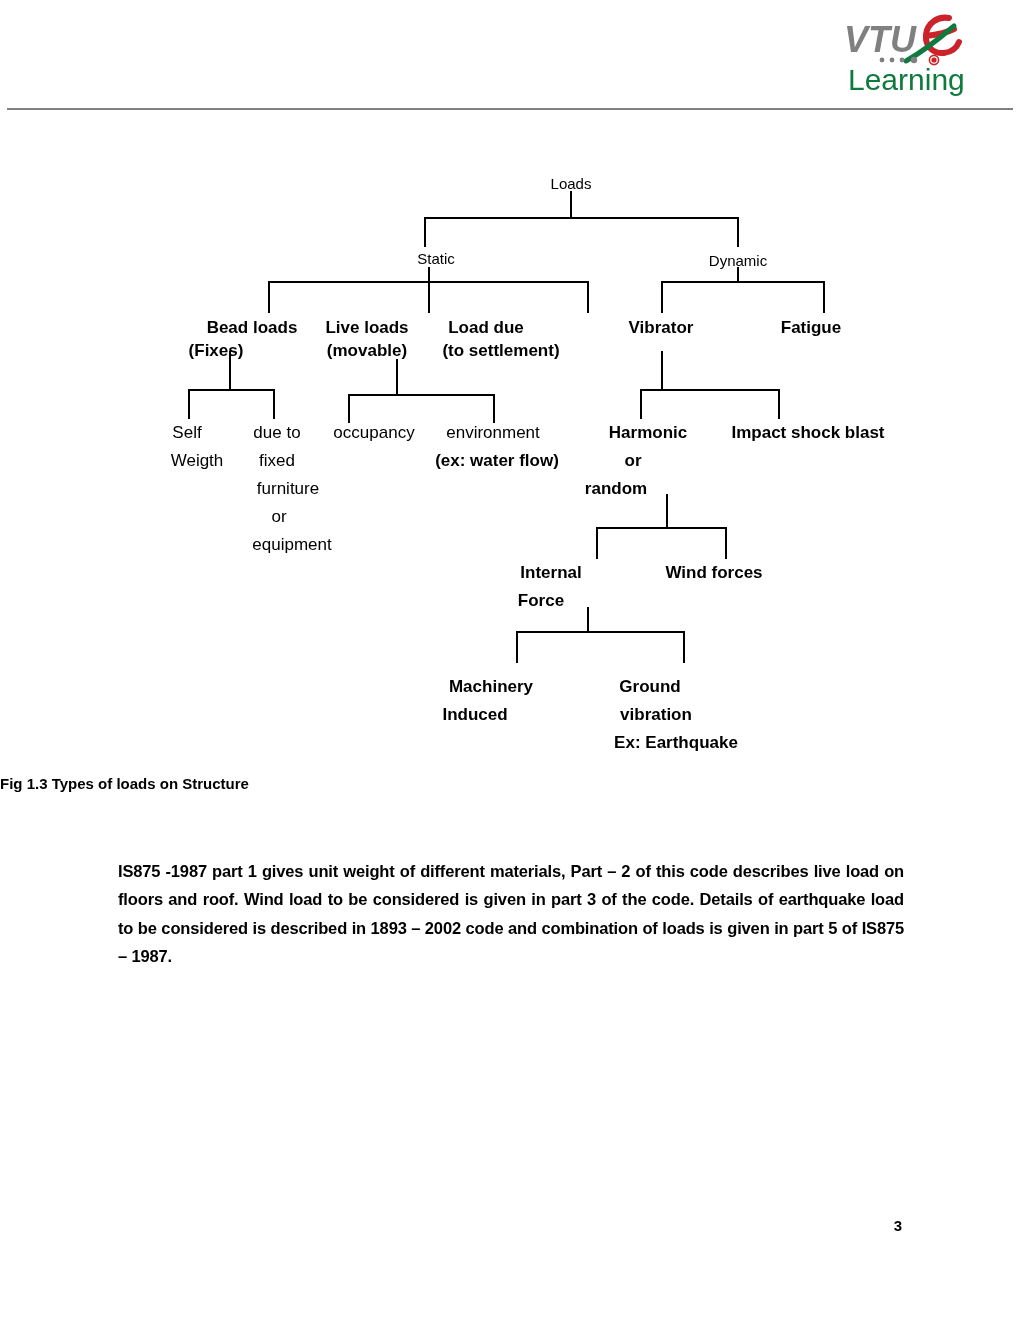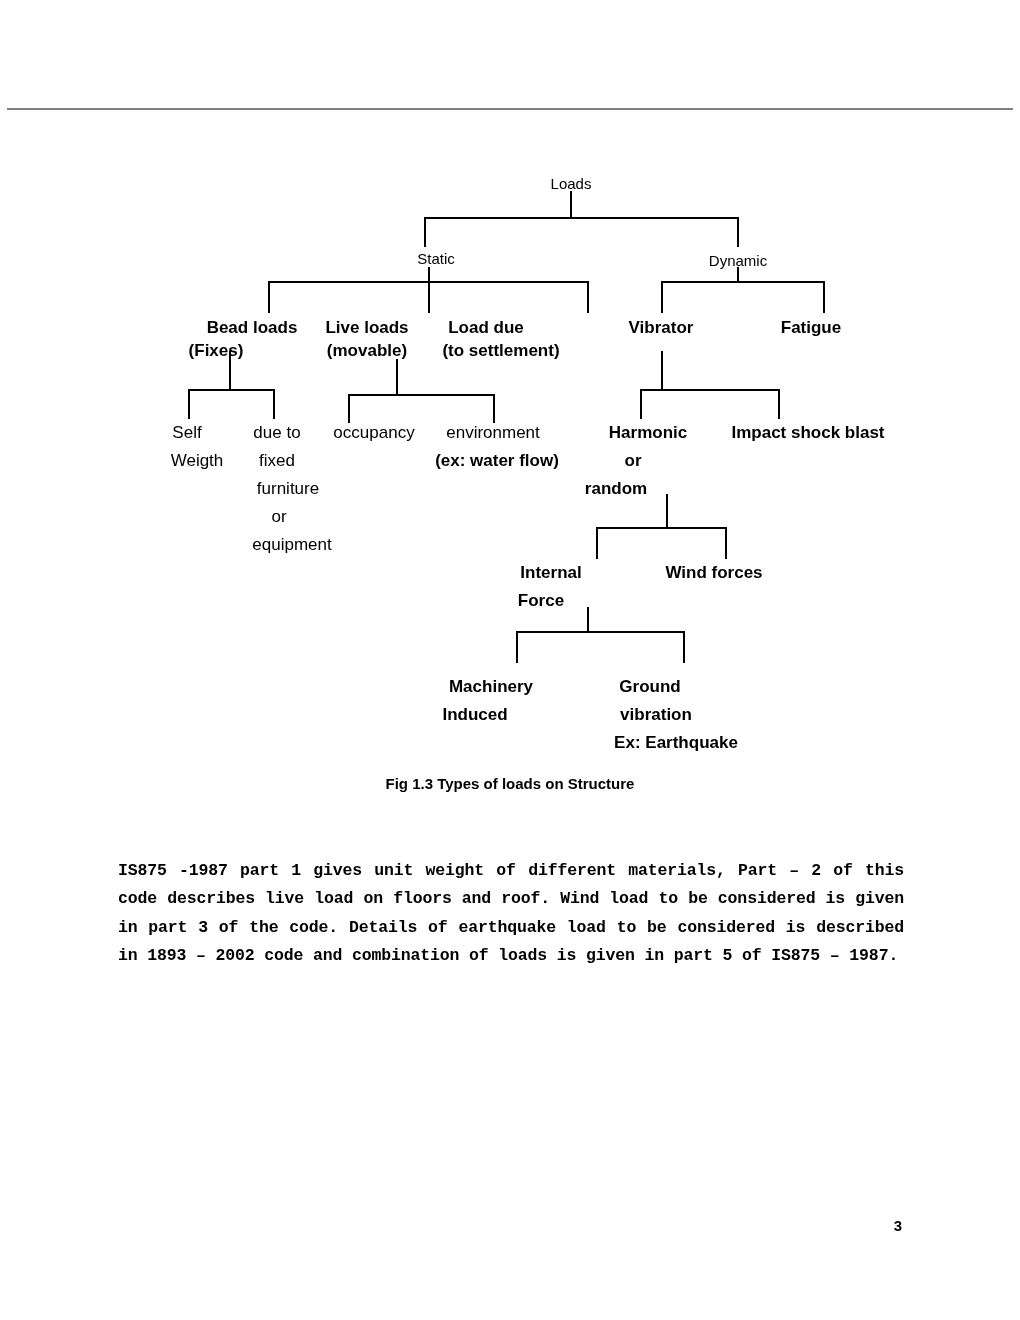--- a/index.html
+++ b/index.html
@@ -88,55 +88,77 @@
     fill: none;
     stroke-linecap: square;
   }
 
   
   .fig-caption {
     position: absolute;
     left: 0;
     top: 775px;
     width: 1020px;
-    text-align: center;
+    text-align: left;
     font-size: 15px;
     font-weight: 700;
     font-family: "Liberation Sans", sans-serif;
   }
 
   
   .body-text {
     position: absolute;
     left: 118px;
     top: 840px;
     width: 786px;
     font-size: 16.5px;
     font-weight: 700;
     line-height: 28.5px;
     text-align: justify;
-    font-family: Liberation Mono, monospace;
+    font-family: Liberation Sans, sans-serif;
     letter-spacing: -0.15px;
   }
 
   
   .page-number {
     position: absolute;
     right: 118px;
     top: 1217px;
     font-size: 15px;
     font-weight: 700;
     font-family: "Liberation Sans", sans-serif;
   }
 </style>
 </head>
 <body>
 
 <div class="page-header">
 
+  <div class="logo">
+    <svg width="150" height="88" viewBox="0 0 150 88" xmlns="http://www.w3.org/2000/svg">
+
+      <text x="2" y="44" font-family="Liberation Sans, sans-serif" font-size="36" font-weight="700" font-style="italic" fill="#808080">VTU</text>
+
+      <g>
+        <path d="M107 10 C96 8, 85 15, 84 27 C83 39, 92 46, 102 45 C110 44, 115 39, 117 34" stroke="#cc2229" stroke-width="6" fill="none" stroke-linecap="round"></path>
+        <path d="M84 28 C92 27, 104 25, 112 21" stroke="#cc2229" stroke-width="6" fill="none" stroke-linecap="round"></path>
+      </g>
+
+      <path d="M64 53 C80 44, 98 30, 112 18" stroke="#0f7a3d" stroke-width="5" fill="none" stroke-linecap="round"></path>
+
+      <circle cx="40" cy="52" r="2.4" fill="#808080"></circle>
+      <circle cx="50" cy="52" r="2.4" fill="#808080"></circle>
+      <circle cx="60" cy="52" r="2.4" fill="#808080"></circle>
+      <circle cx="72" cy="52" r="3.2" fill="#808080"></circle>
+      <circle cx="92" cy="52" r="4.6" fill="none" stroke="#cc2229" stroke-width="1.6"></circle>
+      <circle cx="92" cy="52" r="2.6" fill="#cc2229"></circle>
+
+      <text x="6" y="82" font-family="Liberation Sans, sans-serif" font-size="30" font-weight="400" fill="#0f7a3d">Learning</text>
+    </svg>
+  </div>
 
   <div class="header-rule"></div>
 </div>
 
 <div class="diagram-wrap">
   <svg width="1020" height="660" viewBox="0 0 1020 660" xmlns="http://www.w3.org/2000/svg">
 
     <path class="connector" d="M555 42 L555 68"></path>
     <path class="connector" d="M409 68 L722 68"></path>
     <path class="connector" d="M409 68 L409 96"></path>

